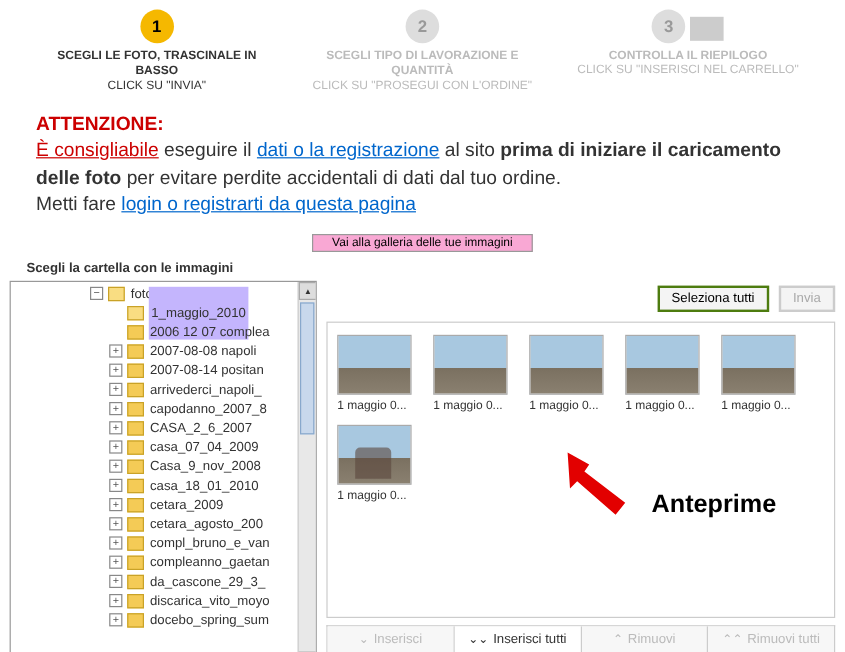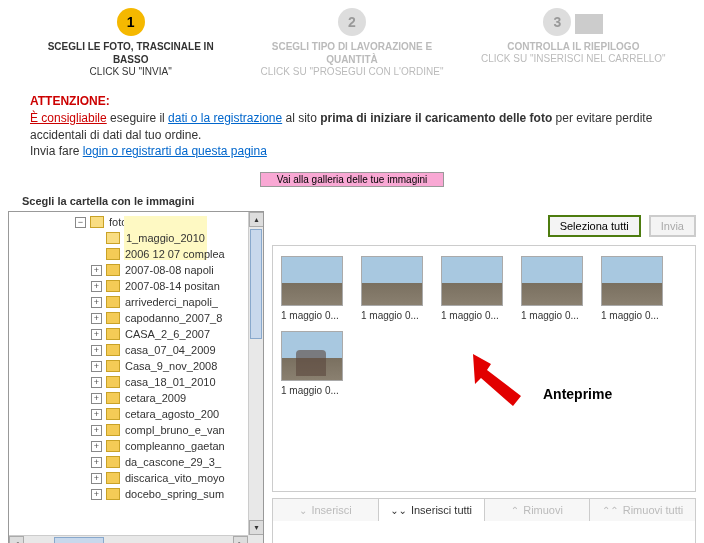--- a/index.html
+++ b/index.html
@@ -7,36 +7,36 @@
 .header-steps { display: flex; justify-content: space-around; padding: 8px 20px; }
 .step { text-align: center; width: 200px; }
 .step-badge { display: inline-flex; align-items: center; justify-content: center; width: 28px; height: 28px; border-radius: 50%; font-weight: bold; font-size: 14px; margin-bottom: 4px; }
 .step-active .step-badge { background: #f5b800; color: #000; }
 .step-inactive .step-badge { background: #ddd; color: #999; }
 .step-inactive { color: #bbb; }
 .step-icon { display: inline-block; width: 28px; height: 20px; background: #ccc; vertical-align: middle; margin-left: 4px; }
 .step-title { font-size: 10px; font-weight: bold; text-transform: uppercase; line-height: 1.3; }
 .step-sub { font-size: 10px; }
 .step-active .step-title, .step-active .step-sub { color: #333; }
-.warning { padding: 8px 30px; font-size: 12px; line-height: 1.4; }
+.warning { padding: 8px 30px; font-size: 16px; line-height: 1.4; }
 .warning .att { color: #c00; font-weight: bold; }
 .warning .cons { color: #c00; text-decoration: underline; }
 .warning .link { color: #06c; text-decoration: underline; }
 .gallery-btn-row { text-align: center; padding: 4px; }
 .gallery-btn { font-size: 10px; padding: 1px 16px; border: 1px solid #999; background: #f9a8d4; }
 .section-label { font-weight: bold; font-size: 11px; padding: 4px 0 4px 22px; }
 .main-area { display: flex; padding: 0 8px; gap: 8px; }
 .tree-panel { width: 256px; height: 340px; border: 1px solid #999; background: #fff; overflow: hidden; position: relative; }
 .tree-content { position: absolute; top: 0; left: 0; right: 15px; bottom: 15px; overflow: hidden; padding: 2px; }
 .tree-item { display: flex; align-items: center; height: 16px; white-space: nowrap; font-size: 11px; }
 .tree-item .exp { width: 11px; height: 11px; border: 1px solid #888; display: inline-flex; align-items: center; justify-content: center; font-size: 9px; line-height: 1; margin-right: 4px; color: #555; flex-shrink: 0; }
 .tree-item .noexp { width: 11px; height: 11px; margin-right: 4px; flex-shrink: 0; }
 .tree-item .folder { width: 14px; height: 12px; background: #f4cb56; border: 1px solid #c9a227; margin-right: 4px; flex-shrink: 0; }
 .tree-item .folder.open { background: #f9dd82; }
-.tree-item.selected .label { background: #fef9c3; padding: 16px 2px; }
+.tree-item.selected .label { background: #c4b5fd; padding: 16px 2px; }
 .tree-item .label { padding: 0 1px; }
 .indent-1 { padding-left: 64px; }
 .indent-2 { padding-left: 80px; }
 .hscroll { position: absolute; bottom: 0; left: 0; right: 15px; height: 15px; background: #e8e8e8; border-top: 1px solid #ccc; display: flex; }
 .vscroll { position: absolute; top: 0; right: 0; bottom: 15px; width: 15px; background: #e8e8e8; border-left: 1px solid #ccc; display: flex; flex-direction: column; }
 .scroll-btn { width: 15px; height: 15px; background: #ddd; border: 1px solid #aaa; display: flex; align-items: center; justify-content: center; font-size: 8px; flex-shrink: 0; }
 .scroll-track { flex: 1; position: relative; }
 .scroll-thumb-h { position: absolute; left: 30px; top: 1px; bottom: 1px; width: 50px; background: #c8d8ec; border: 1px solid #88a8cc; }
 .scroll-thumb-v { position: absolute; top: 2px; left: 1px; right: 1px; height: 110px; background: #c8d8ec; border: 1px solid #88a8cc; }
 .corner { position: absolute; right: 0; bottom: 0; width: 15px; height: 15px; background: #e8e8e8; }
@@ -45,21 +45,21 @@
 .btn { padding: 3px 10px; font-size: 11px; border: 2px solid #4d7c0f; background: #f4f4f4; }
 .btn.disabled { color: #aaa; border-color: #ccc; }
 .thumb-area { border: 1px solid #ccc; background: #fff; padding: 10px 8px; height: 247px; overflow: hidden; position: relative; }
 .thumb-grid { display: flex; flex-wrap: wrap; gap: 10px; }
 .thumb { width: 70px; }
 .thumb-img { width: 62px; height: 50px; border: 1px solid #aaa; background: linear-gradient(180deg, #a8c8e0 0%, #a8c8e0 55%, #7a7060 55%, #8a8070 100%); margin-bottom: 4px; position: relative; }
 .thumb-img.group::after { content: ""; position: absolute; left: 14px; top: 18px; width: 30px; height: 26px; background: rgba(90,70,60,0.6); border-radius: 4px 4px 0 0; }
 .thumb-label { font-size: 10px; white-space: nowrap; overflow: hidden; text-overflow: ellipsis; }
 .annotation { position: absolute; left: 190px; top: 100px; pointer-events: none; }
 .arrow-svg { display: block; }
-.annotation-text { position: absolute; left: 80px; top: 40px; font-size: 14px; font-weight: bold; color: #000; }
+.annotation-text { position: absolute; left: 80px; top: 40px; font-size: 21px; font-weight: bold; color: #000; }
 .action-bar { display: flex; border-top: 1px solid #ccc; border-left: 1px solid #ccc; border-right: 1px solid #ccc; margin-top: 6px; }
 .action-btn { flex: 1; padding: 5px 4px; font-size: 11px; text-align: center; border-right: 1px solid #ccc; background: #f7f7f7; display: flex; align-items: center; justify-content: center; gap: 4px; }
 .action-btn:last-child { border-right: none; }
 .action-btn.disabled { color: #bbb; }
 .action-btn.active { background: #fff; color: #333; }
 .chev { font-size: 10px; }
 .drop-zone { border: 1px solid #ccc; border-top: none; height: 52px; display: flex; align-items: center; justify-content: center; font-size: 11px; color: #555; }
 </style>
 </head>
 <body>
@@ -78,21 +78,21 @@
   <div class="step step-inactive">
     <div><span class="step-badge">3</span><span class="step-icon"></span></div>
     <div class="step-title">CONTROLLA IL RIEPILOGO</div>
     <div class="step-sub">CLICK SU "INSERISCI NEL CARRELLO"</div>
   </div>
 </div>
 
 <div class="warning">
   <span class="att">ATTENZIONE:</span><br>
   <span class="cons">È consigliabile</span><span> eseguire il </span><a class="link">dati o la registrazione</a><span> al sito </span><b>prima di iniziare il caricamento delle foto</b><span> per evitare perdite accidentali di dati dal tuo ordine.</span><br>
-  <span>Invia fare </span><a class="link">login o registrarti da questa pagina</a>
+  <span>Metti fare </span><a class="link">login o registrarti da questa pagina</a>
 </div>
 
 <div class="gallery-btn-row">
   <button class="gallery-btn">Vai alla galleria delle tue immagini</button>
 </div>
 
 <div class="section-label">Scegli la cartella con le immagini</div>
 
 <div class="main-area">
   <div class="tree-panel">

